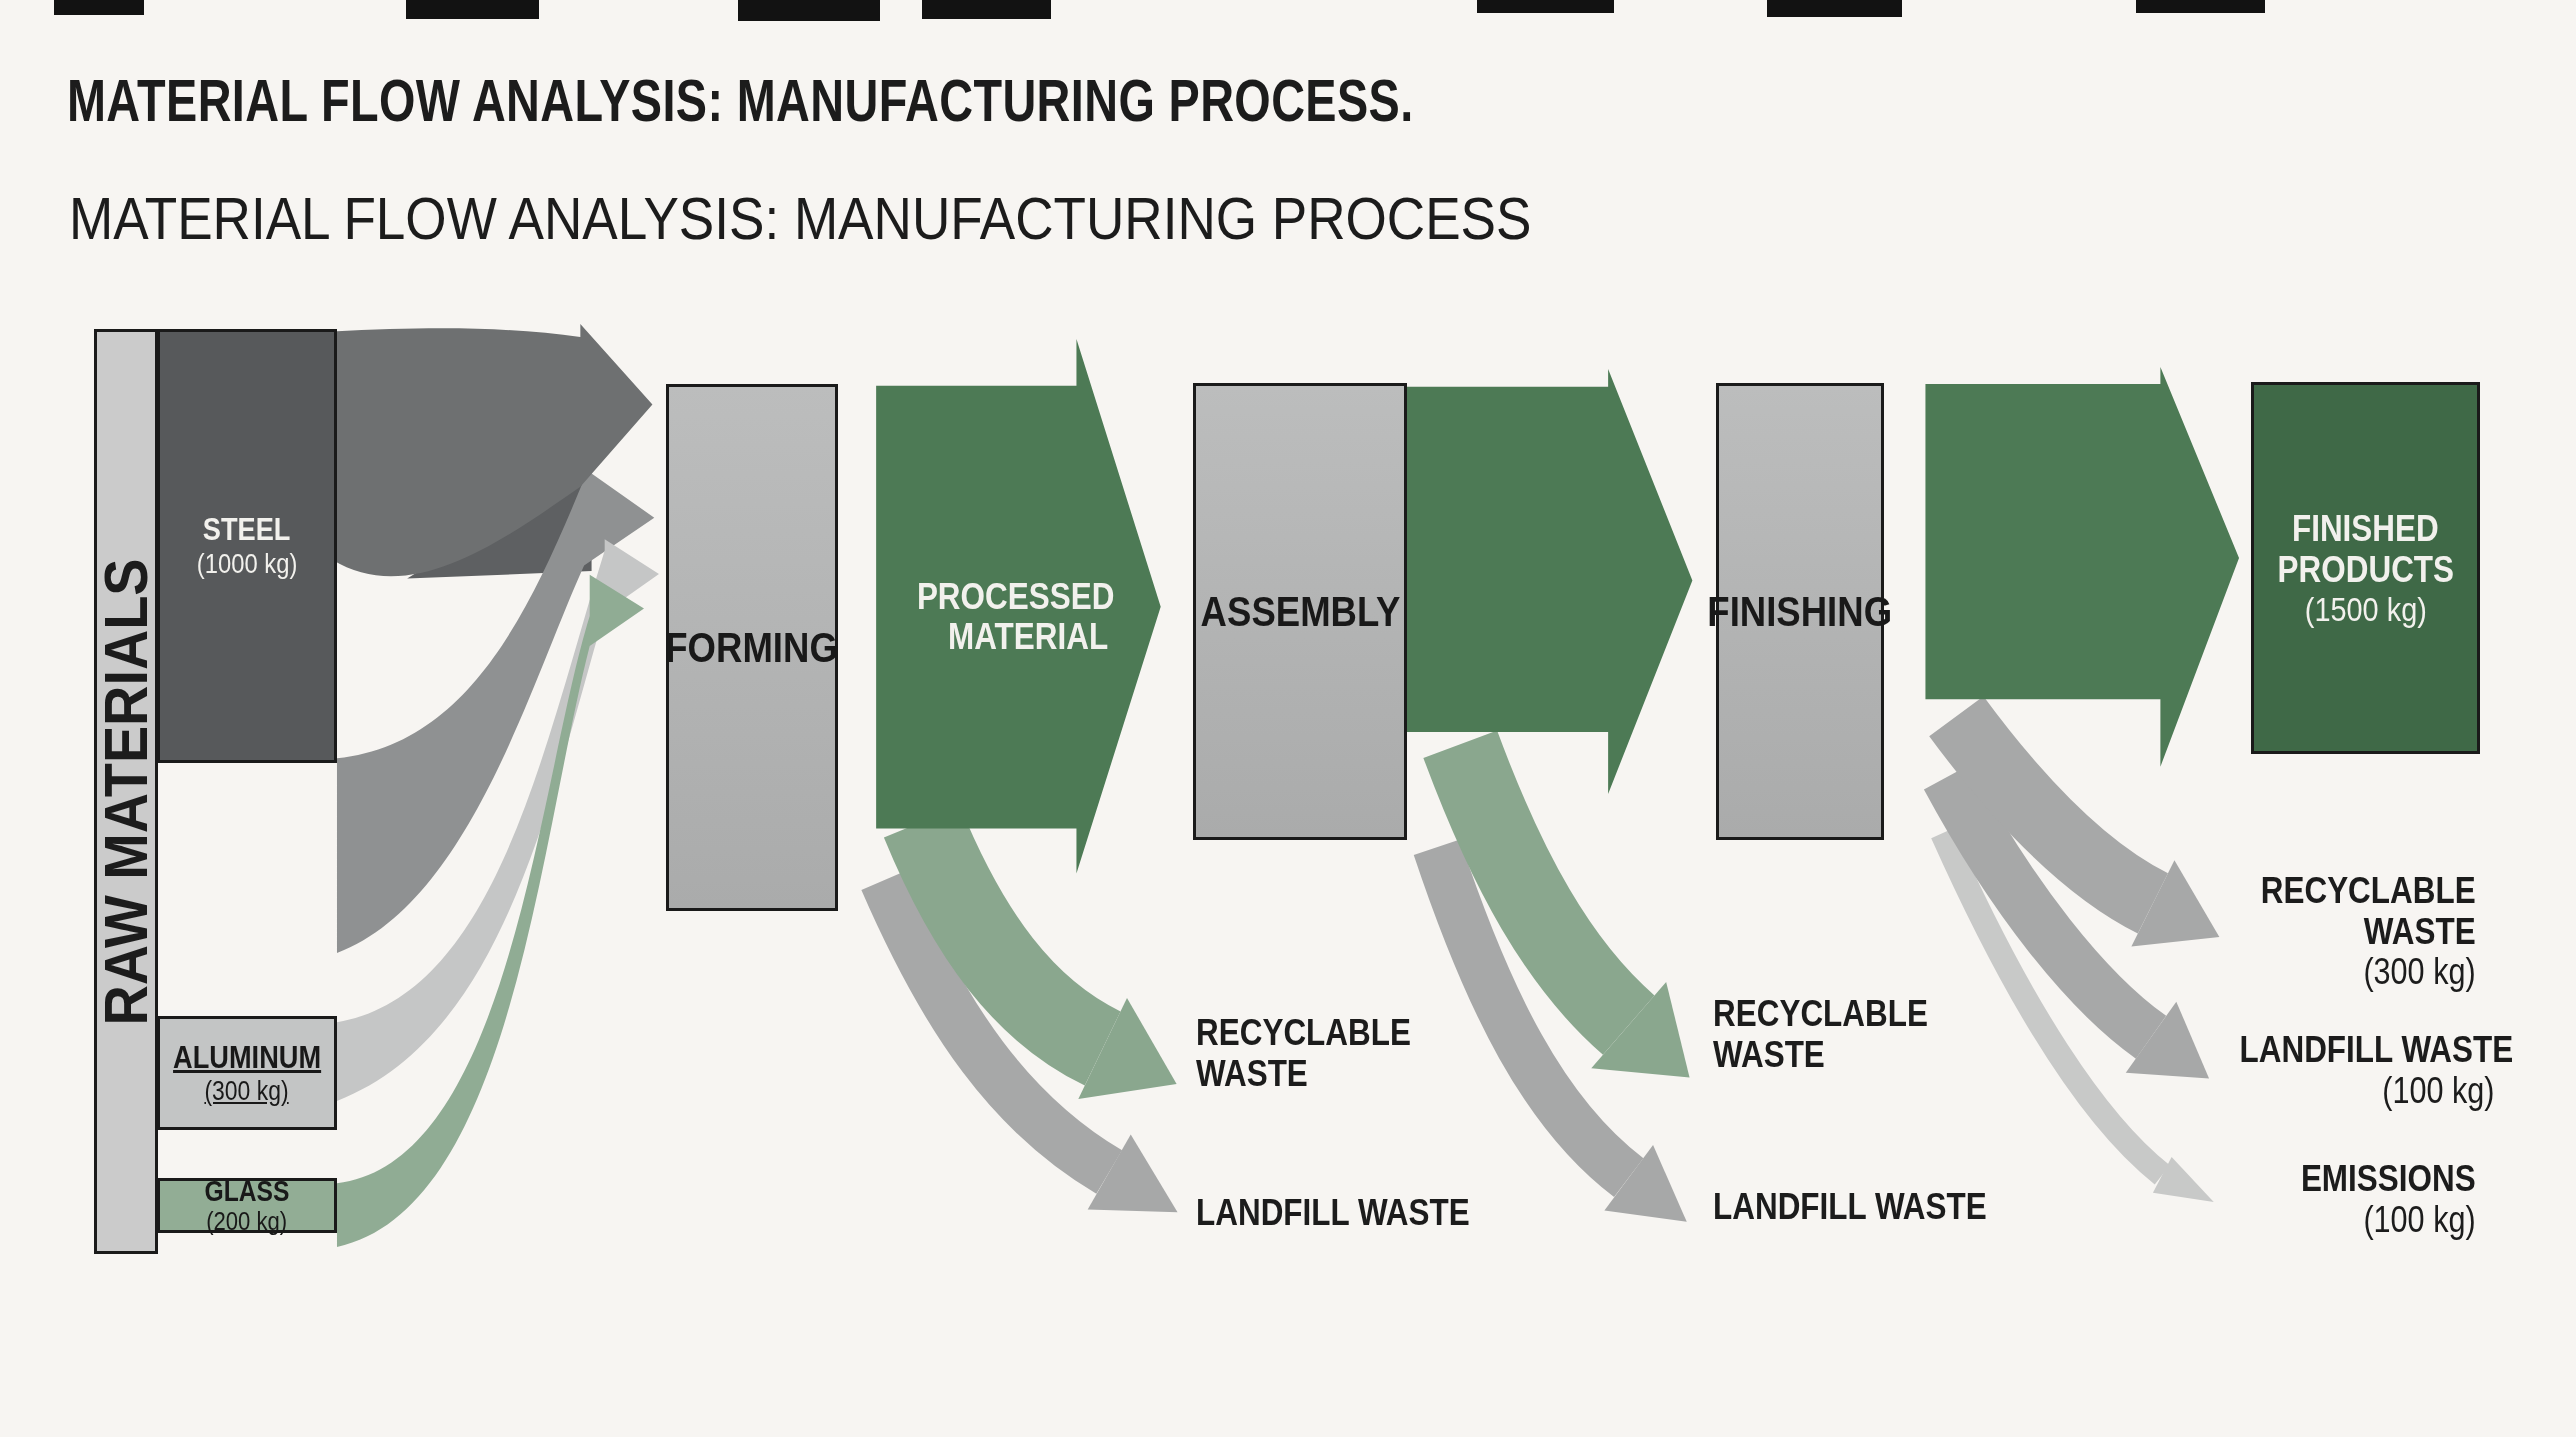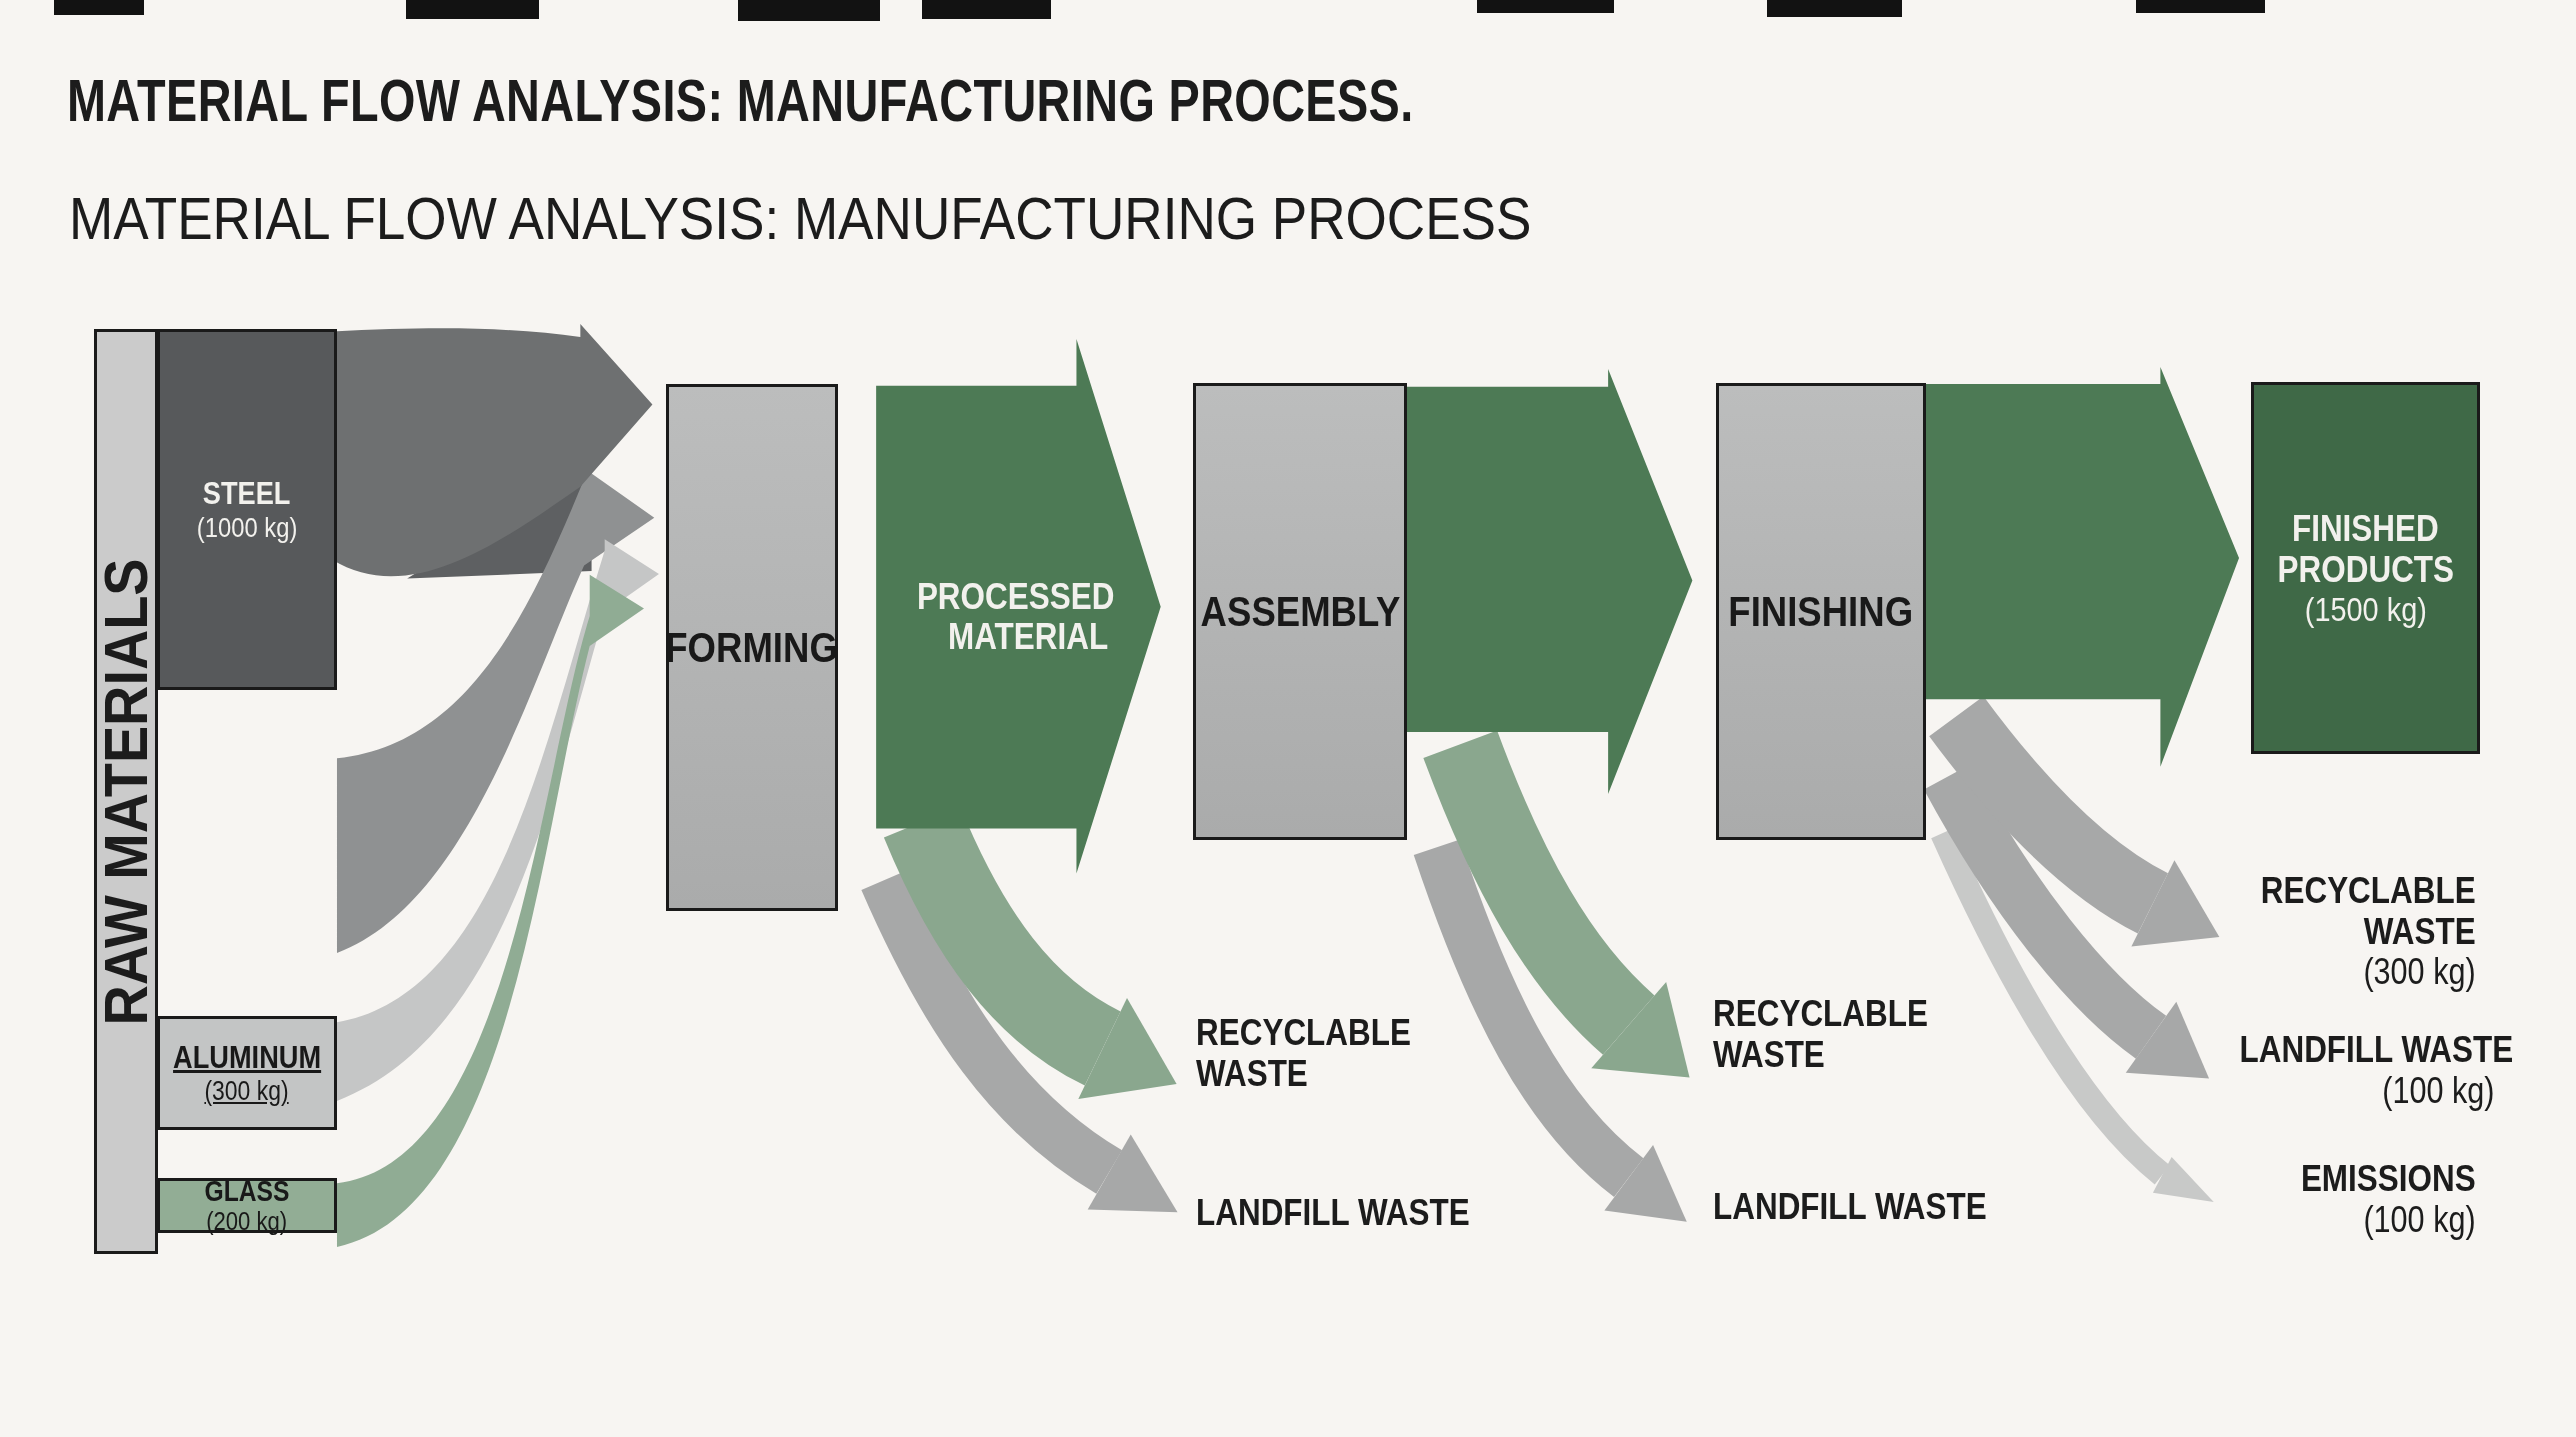--- a/index.html
+++ b/index.html
@@ -78,40 +78,40 @@
     <path fill="none" stroke="#a7a8a8" stroke-width="72" d="M2090,765 C2160,860 2230,930 2300,965"></path>
     <polygon fill="#a7a8a8" points="2277,1011 2323,919 2371,1001"></polygon>
 
     <polygon fill="#4d7a55" points="2057,410 2308,410 2308,392 2392,596 2308,819 2308,747 2057,747"></polygon>
   </svg>
 
   <div class="box" style="left:94px;top:329px;width:64px;height:925px;background:#cbcbcb;">
     <span class="vlabel">RAW MATERIALS</span>
   </div>
 
-  <div class="box white" style="left:157px;top:329px;width:180px;height:361px;background:#57595b;">
+  <div class="box white" style="left:157px;top:329px;width:180px;height:434px;background:#57595b;">
     <span class="line b cx" style="font-size:32px;">STEEL</span>
     <span class="line r cx" style="font-size:28px;">(1000 kg)</span>
   </div>
   <div class="box dark" style="left:157px;top:1016px;width:180px;height:114px;background:#c3c5c5;text-decoration:underline;">
     <span class="line b cx" style="font-size:32px;">ALUMINUM</span>
     <span class="line r cx" style="font-size:27px;">(300 kg)</span>
   </div>
   <div class="box dark" style="left:157px;top:1178px;width:180px;height:55px;background:#92ad95;">
     <span class="line b cx" style="font-size:29px;">GLASS</span>
     <span class="line r cx" style="font-size:26px;">(200 kg)</span>
   </div>
 
   <div class="box dark stagebg" style="left:666px;top:384px;width:172px;height:527px;">
     <span class="line b cx" style="font-size:43px;">FORMING</span>
   </div>
   <div class="box dark stagebg" style="left:1193px;top:383px;width:214px;height:457px;">
     <span class="line b cx" style="font-size:43px;">ASSEMBLY</span>
   </div>
-  <div class="box dark stagebg" style="left:1716px;top:383px;width:210px;height:457px;">
+  <div class="box dark stagebg" style="left:1716px;top:383px;width:168px;height:457px;">
     <span class="line b cx" style="font-size:43px;">FINISHING</span>
   </div>
 
   <div class="lbl ctr-lbl white" style="left:900px;top:577px;width:225px;font-size:37px;line-height:1.08;">
     <span class="line b cx">PROCESSED</span>
     <span class="line b cx">MATERIAL</span>
   </div>
 
   <div class="box white" style="left:2251px;top:382px;width:229px;height:372px;background:#3f6947;">
     <span class="line b cx" style="font-size:37px;">FINISHED</span>

